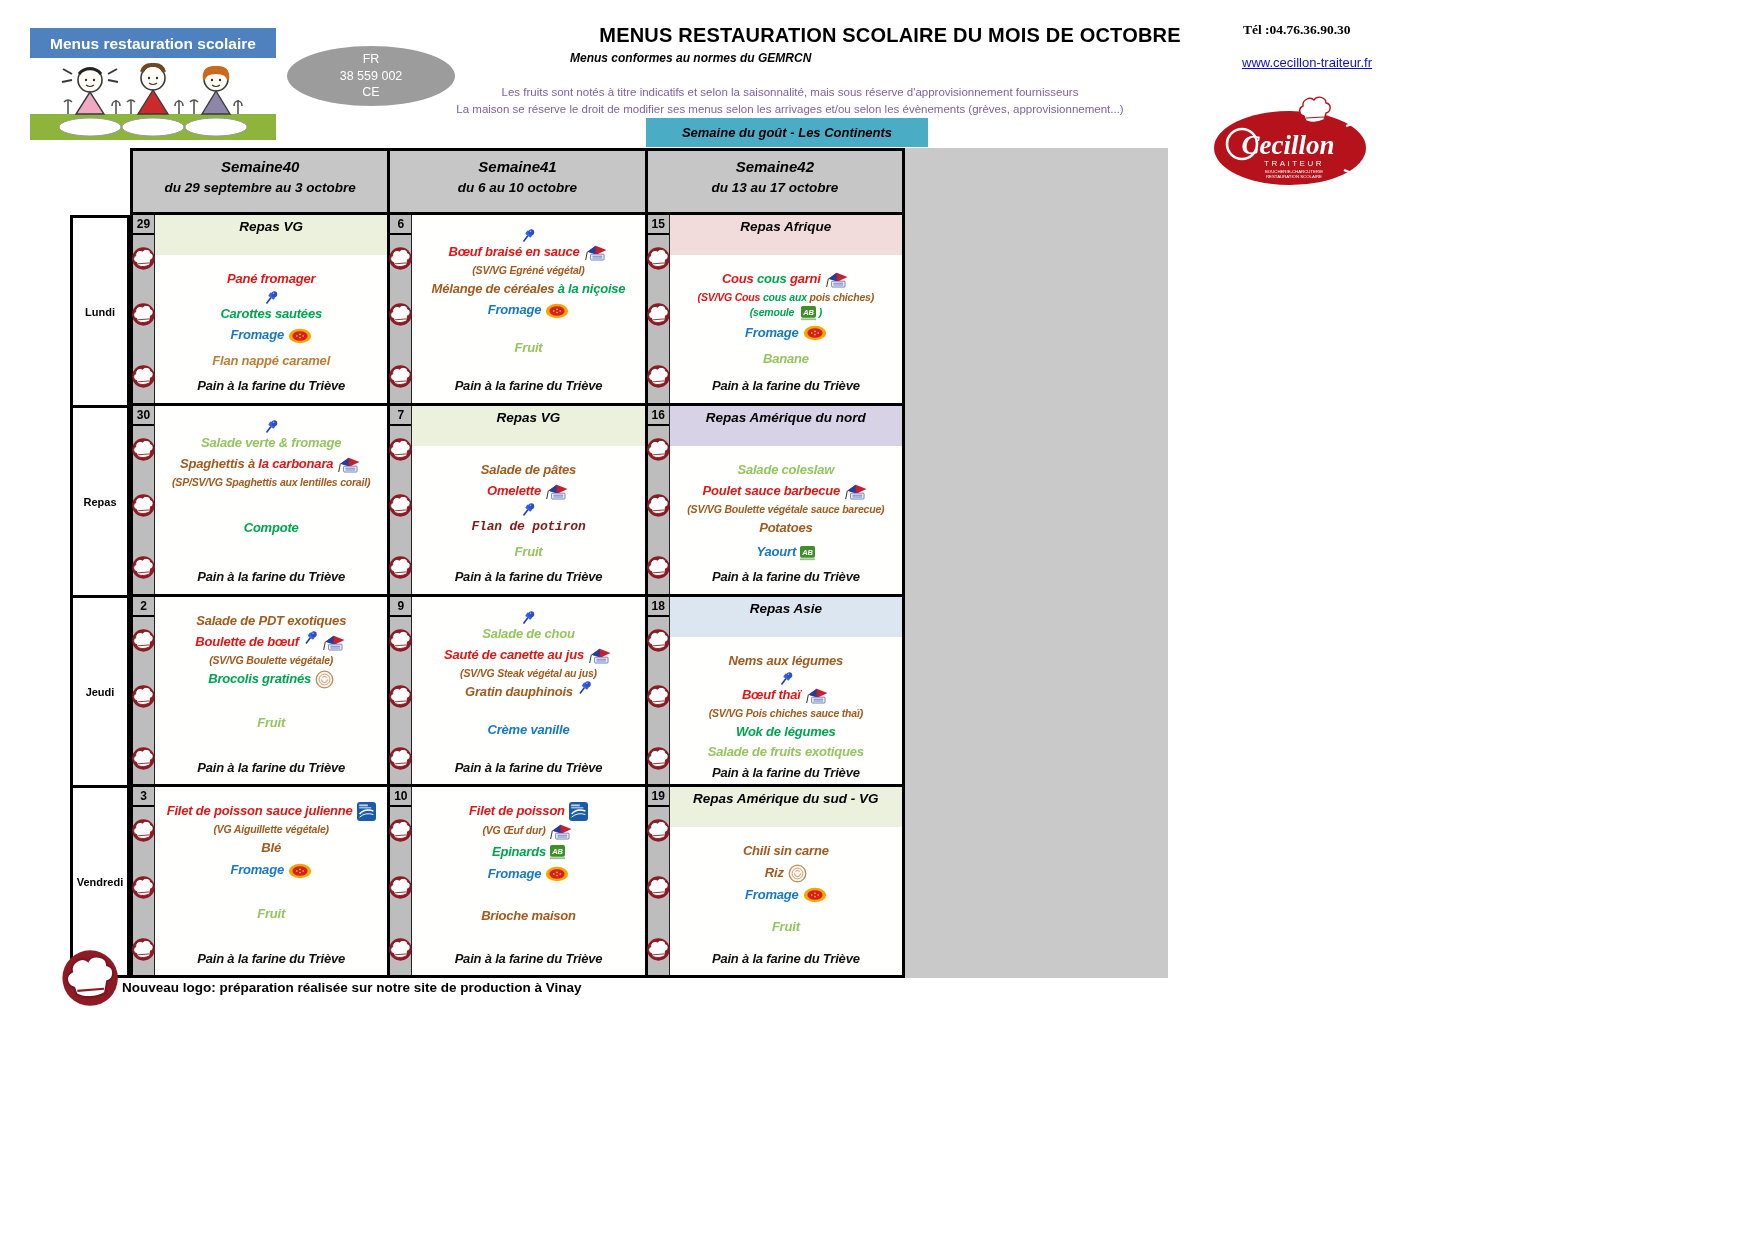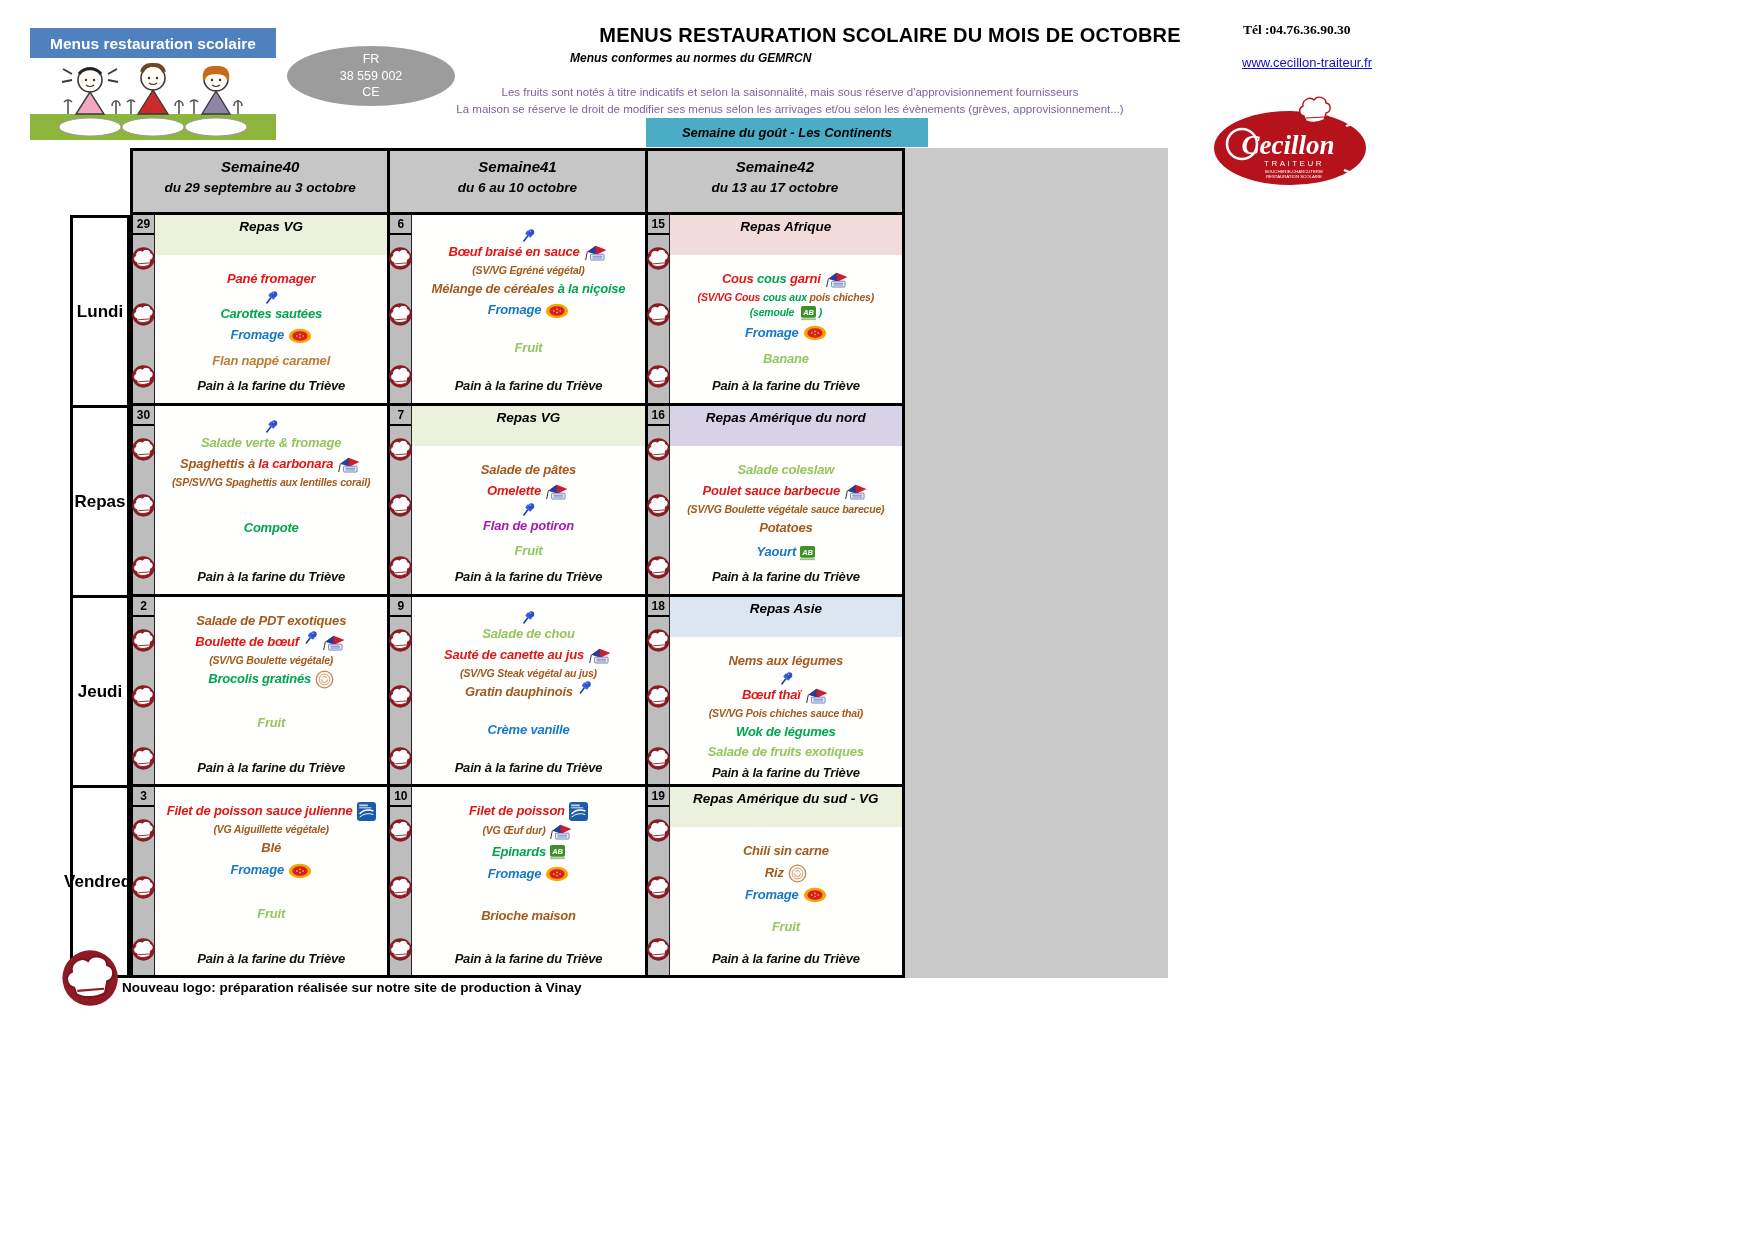--- a/index.html
+++ b/index.html
@@ -22,21 +22,21 @@
                   display:flex; align-items:center; justify-content:center; }
   .phone { position:absolute; left:1243px; top:22px; font-family:"Liberation Serif", serif;
            font-weight:bold; font-size:13.5px; }
   .site-link { position:absolute; left:1242px; top:55px; font-size:13px; color:#1111cc; text-decoration:underline; }
   .brand-logo { position:absolute; left:1212px; top:96px; width:160px; height:92px; }
 
   
   .day-col { position:absolute; left:70px; top:215px; width:60px; height:763px; border:3px solid #000;
              display:flex; flex-direction:column; background:#fff; }
   .day-label { flex:1; display:flex; align-items:center; justify-content:center;
-               font-size:17px; font-weight:bold; border-bottom:3px solid #000; }
+               font-size:11px; font-weight:bold; border-bottom:3px solid #000; }
   .day-label:last-child { border-bottom:none; }
 
   .week-header-row { position:absolute; left:130px; top:148px; width:775px; height:67px;
                      border:3px solid #000; display:flex; background:#c6c6c6; }
   .week-header-cell { flex:1; border-right:3px solid #000; display:flex; flex-direction:column;
                       align-items:center; padding-top:7px; font-style:italic; }
   .week-header-cell:last-child { border-right:none; }
   .wk-name { font-size:15px; font-weight:600; display:flex; }
   .wk-dates { font-size:13.5px; font-weight:600; margin-top:5px; }
 
@@ -428,21 +428,21 @@
                     <path d="M4 9 L14 2 L14 12 Z" fill="#223f9a"></path>
                     <rect x="8" y="12" width="16" height="7" rx="1" fill="#fff" stroke="#223f9a" stroke-width="0.8"></rect>
                     <line x1="10" y1="14.4" x2="22" y2="14.4" stroke="#223f9a" stroke-width="0.9"></line>
                     <line x1="10" y1="16.6" x2="22" y2="16.6" stroke="#223f9a" stroke-width="0.9"></line>
                   </svg></span></div>
               <div class="menu-item main has-above"><span class="above-icon"><svg width="15" height="15" viewBox="0 0 20 20">
                     <line x1="4" y1="18" x2="10" y2="10" stroke="#1d3db0" stroke-width="2"></line>
                     <rect x="7" y="5" width="9" height="6" rx="1.2" fill="#3a63de" transform="rotate(38 11.5 8)"></rect>
                     <circle cx="14.5" cy="5.5" r="3.8" fill="#2a4ecc"></circle>
                     <circle cx="13.3" cy="4.4" r="1.1" fill="#9db4f0"></circle>
-                  </svg></span><span class="seg" style="color: #a21caf;">Flan de potiron</span></div>
+                  </svg></span><span class="seg" style="color: #7f1d1d; font-family: Liberation Mono, monospace;">Flan de potiron</span></div>
               <div class="menu-item main"><span class="seg" style="color: rgb(149, 197, 95);">Fruit</span></div>
               <div class="menu-item pain"><span class="seg" style="color: rgb(17, 17, 17);">Pain à la farine du Triève</span></div>
             </div>
           </div>
         </div>
         <div class="menu-cell">
           <div class="day-strip">
             <div class="day-number">16</div>
             <span class="chef-hat-icon" style="top: 16%;">
               <svg width="27" height="26" viewBox="0 0 30 29">

